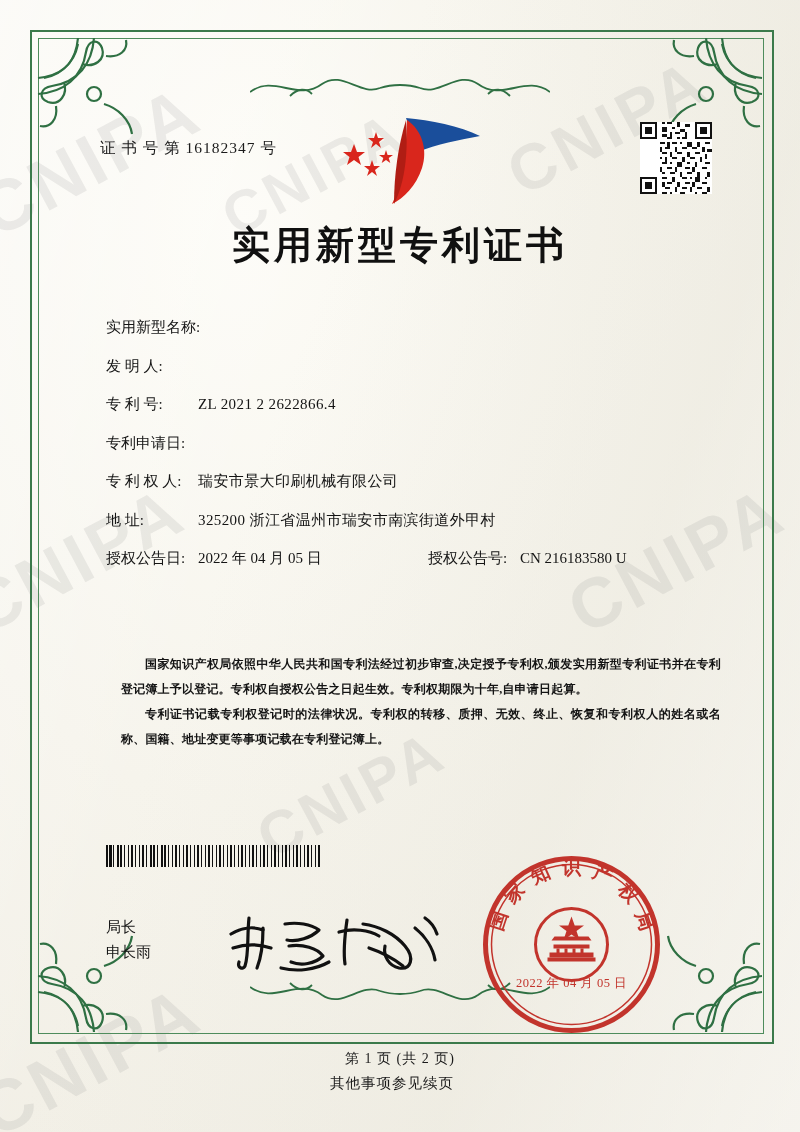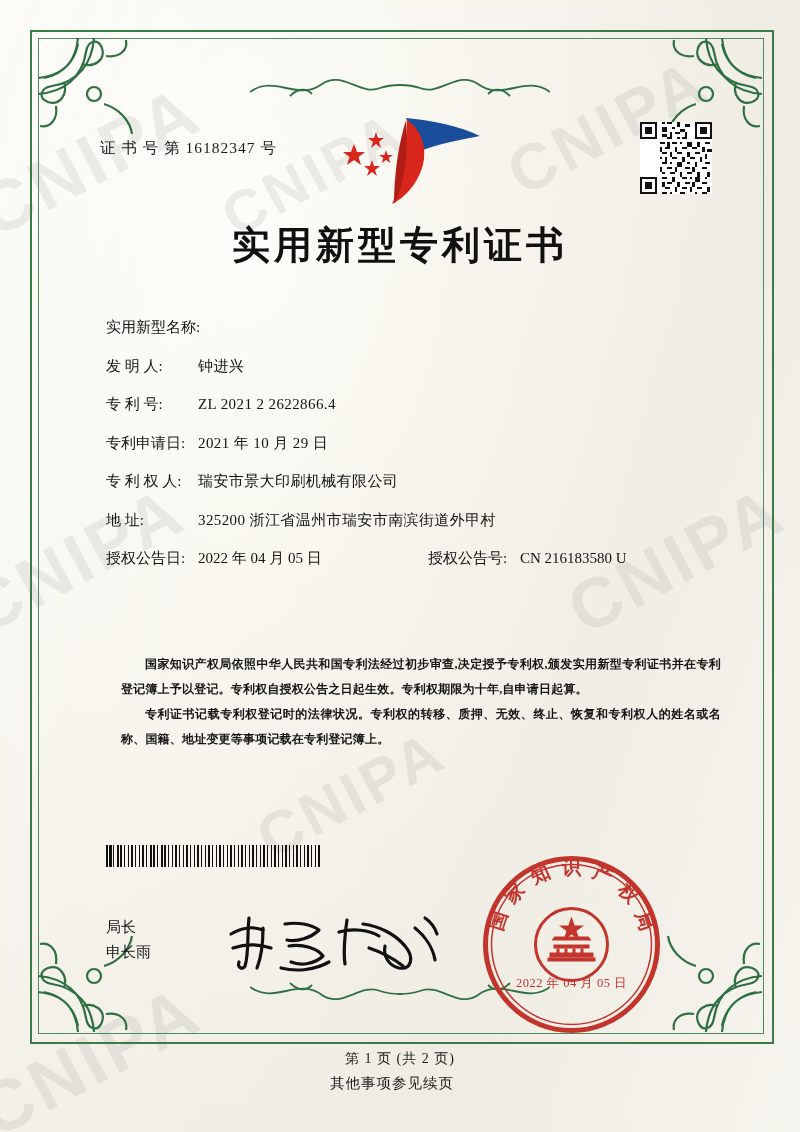--- a/index.html
+++ b/index.html
@@ -314,29 +314,27 @@
     </svg>
 
     <div class="title">实用新型专利证书</div>
 
     <div class="fields">
       <div class="field">
         <span class="fl">实用新型名称:</span>
       </div>
       <div class="field">
         <span class="fl">发 明 人:</span>
-        <span class="fv">钟进兴</span>
       </div>
       <div class="field">
         <span class="fl">专 利 号:</span>
         <span class="fv">ZL 2021 2 2622866.4</span>
       </div>
       <div class="field">
         <span class="fl">专利申请日:</span>
-        <span class="fv">2021 年 10 月 29 日</span>
       </div>
       <div class="field">
         <span class="fl">专 利 权 人:</span>
         <span class="fv">瑞安市景大印刷机械有限公司</span>
       </div>
       <div class="field">
         <span class="fl">地 址:</span>
         <span class="fv">325200 浙江省温州市瑞安市南滨街道外甲村</span>
       </div>
       <div class="field-row2">

